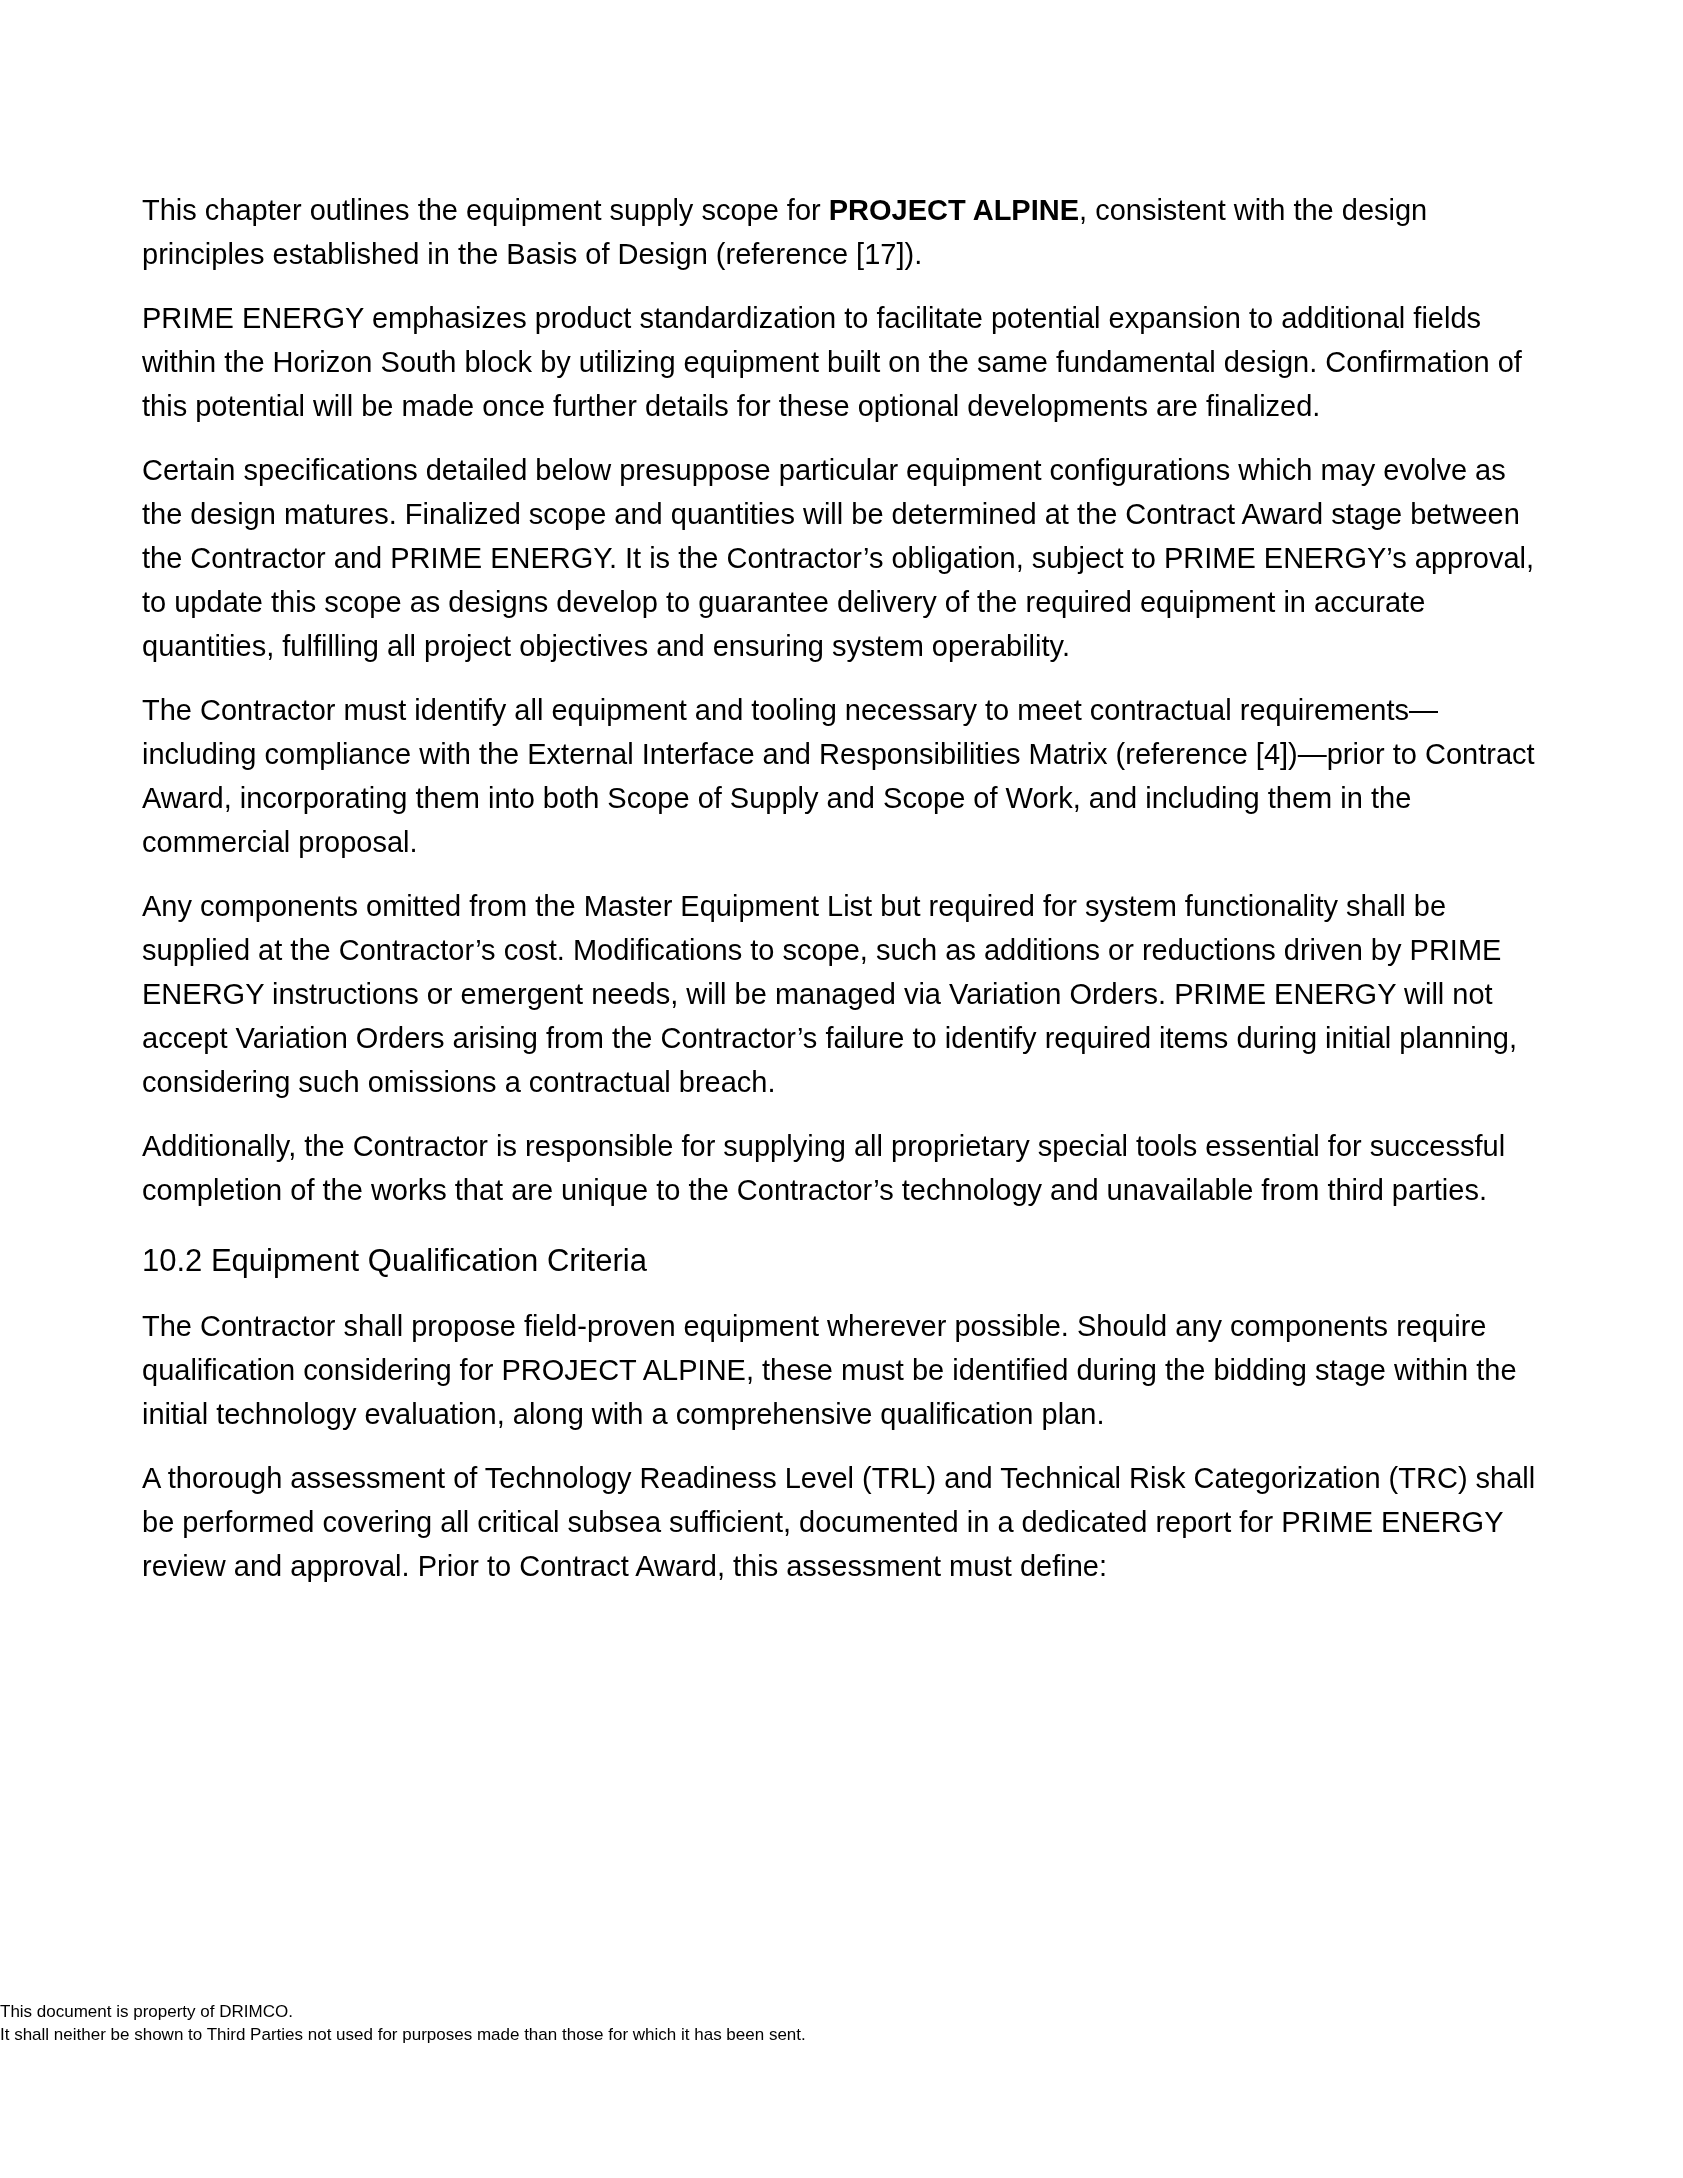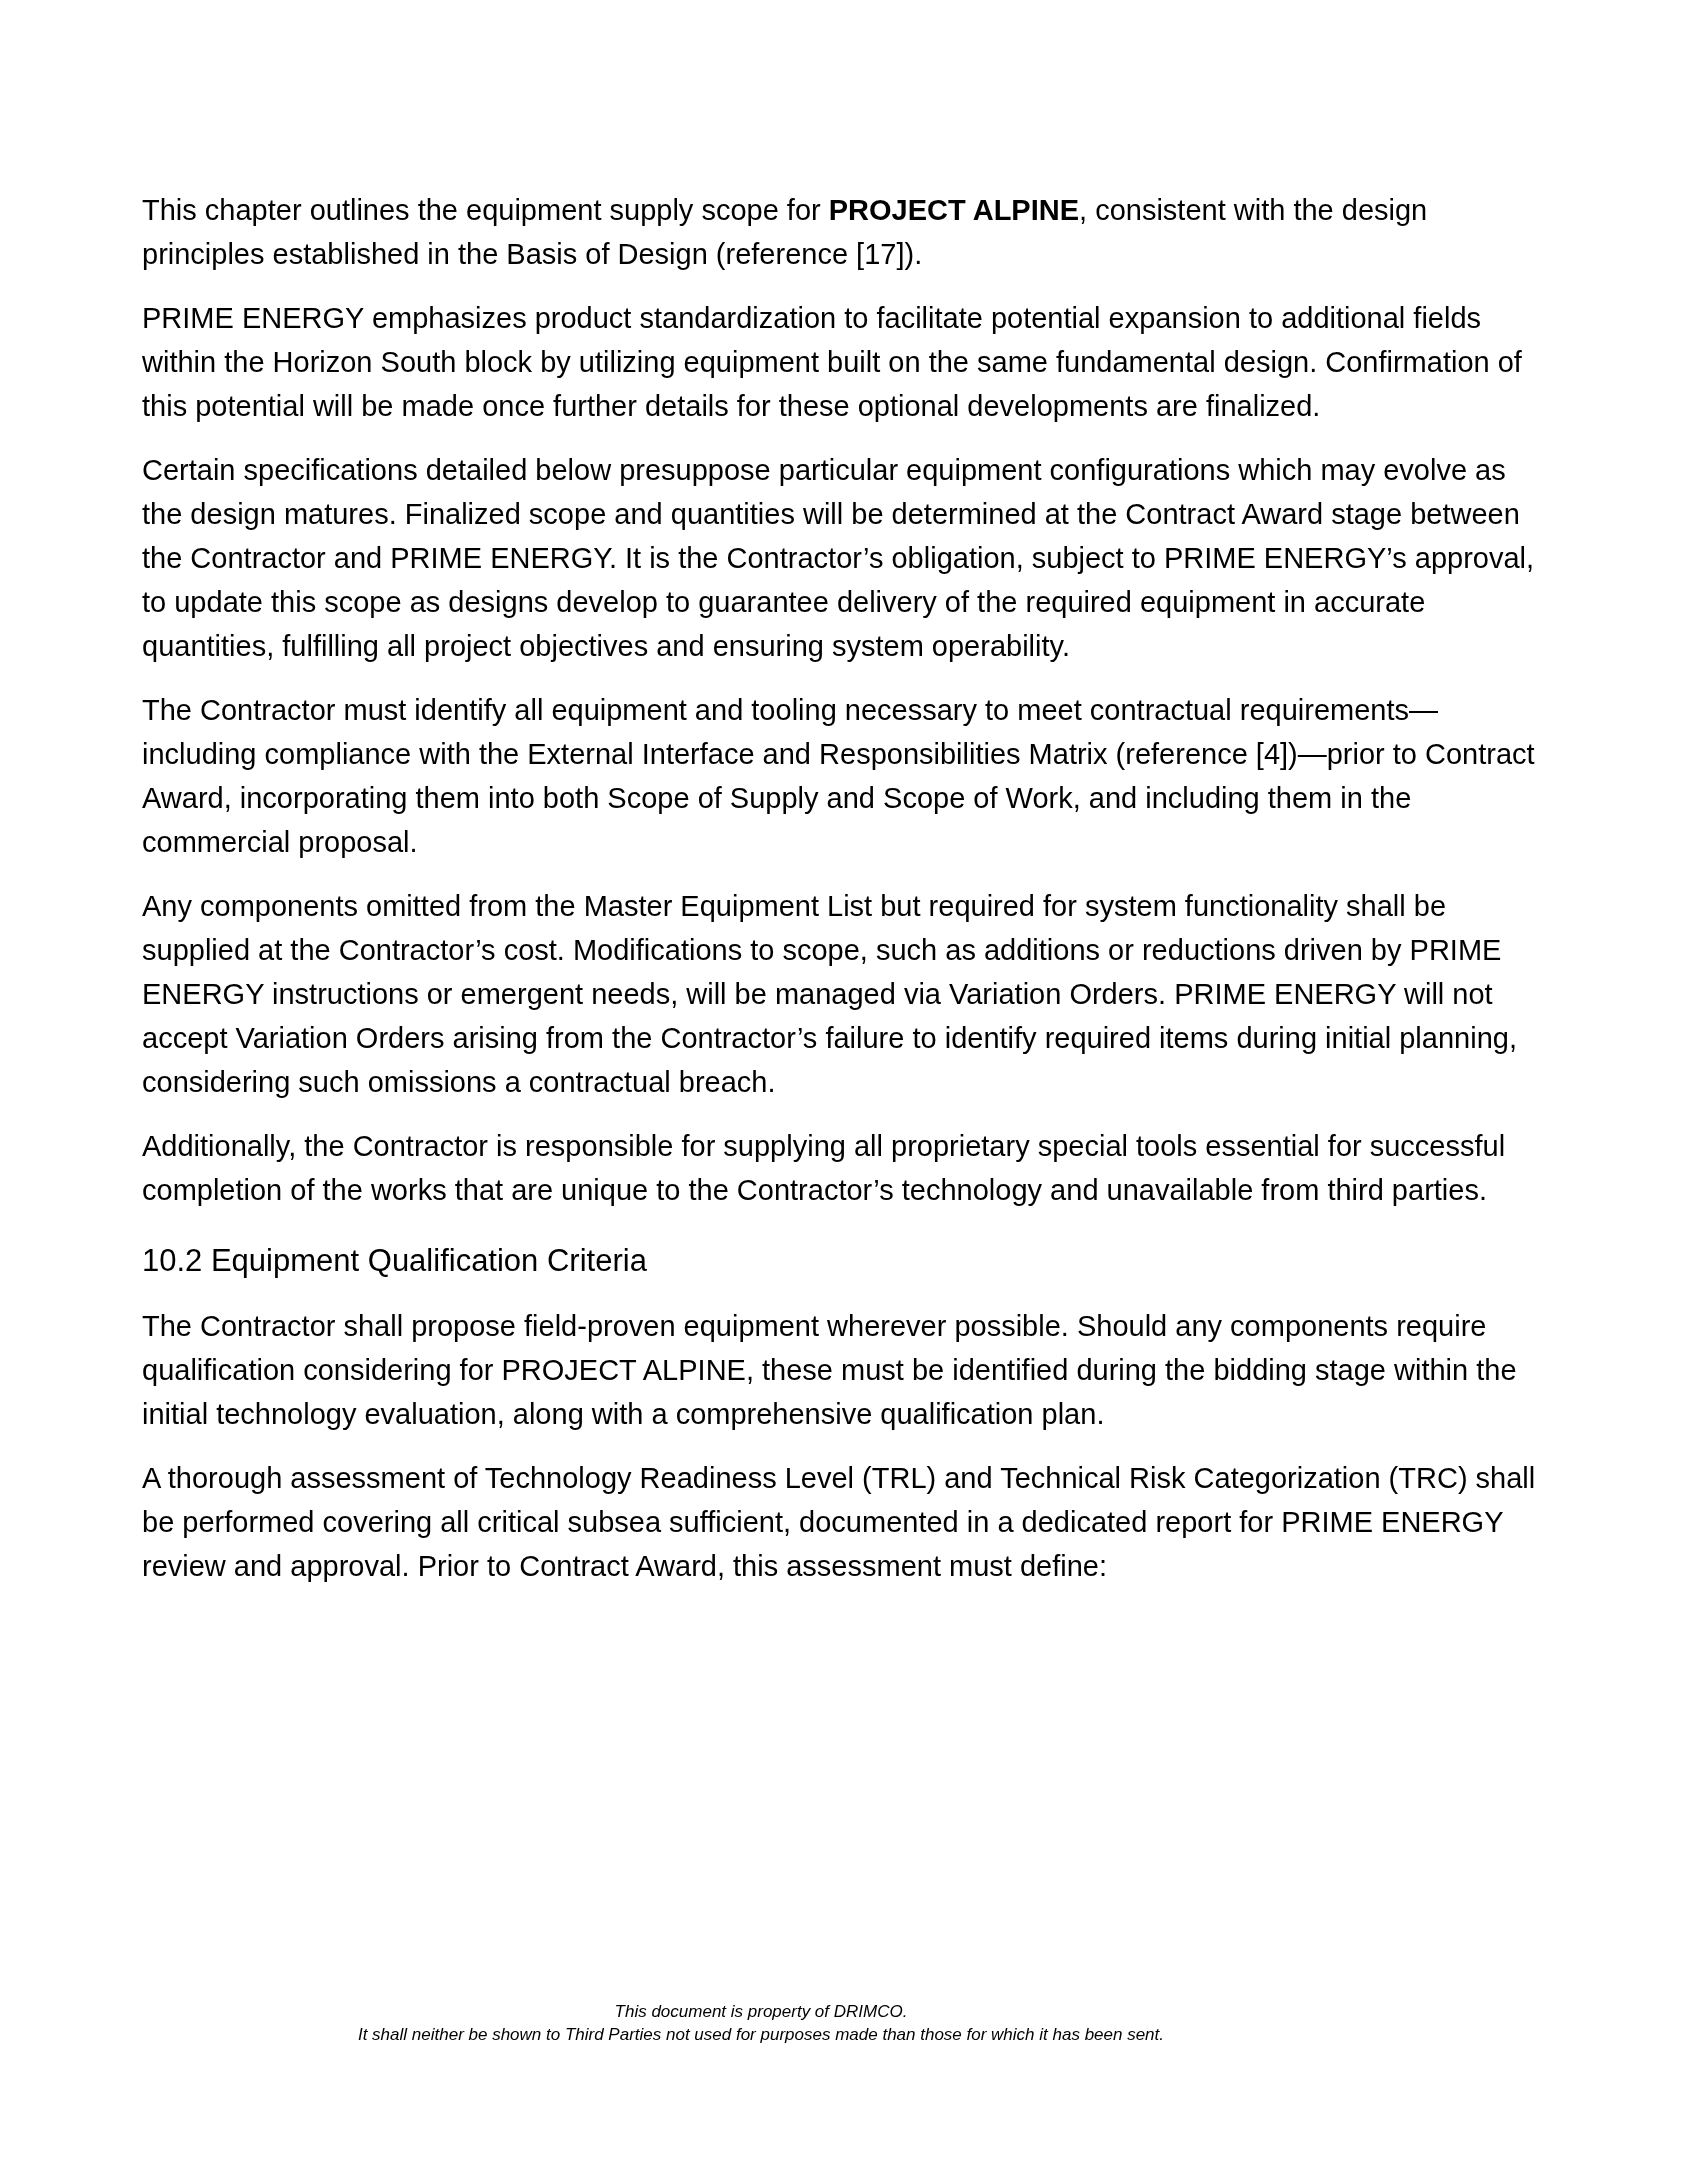--- a/index.html
+++ b/index.html
@@ -32,25 +32,24 @@
     font-size: 31px;
     line-height: 46px;
     font-weight: normal;
     margin: 26px 0 20px 0;
   }
   .doc-footer {
     position: absolute;
     top: 2000px;
     left: 0;
     width: 1522px;
-    text-align: center;
+    text-align: left;
     font-size: 17px;
     line-height: 23px;
     color: #000000;
-    font-style: italic;
   }
 </style>
 </head>
 <body>
 
 <div class="doc-content">
 
   <p><span>This chapter outlines the equipment supply scope for </span><b>PROJECT ALPINE</b><span>, consistent with the design principles established in the Basis of Design (reference [17]).</span></p>
 
   <p>PRIME ENERGY emphasizes product standardization to facilitate potential expansion to additional fields within the Horizon South block by utilizing equipment built on the same fundamental design. Confirmation of this potential will be made once further details for these optional developments are finalized.</p>

